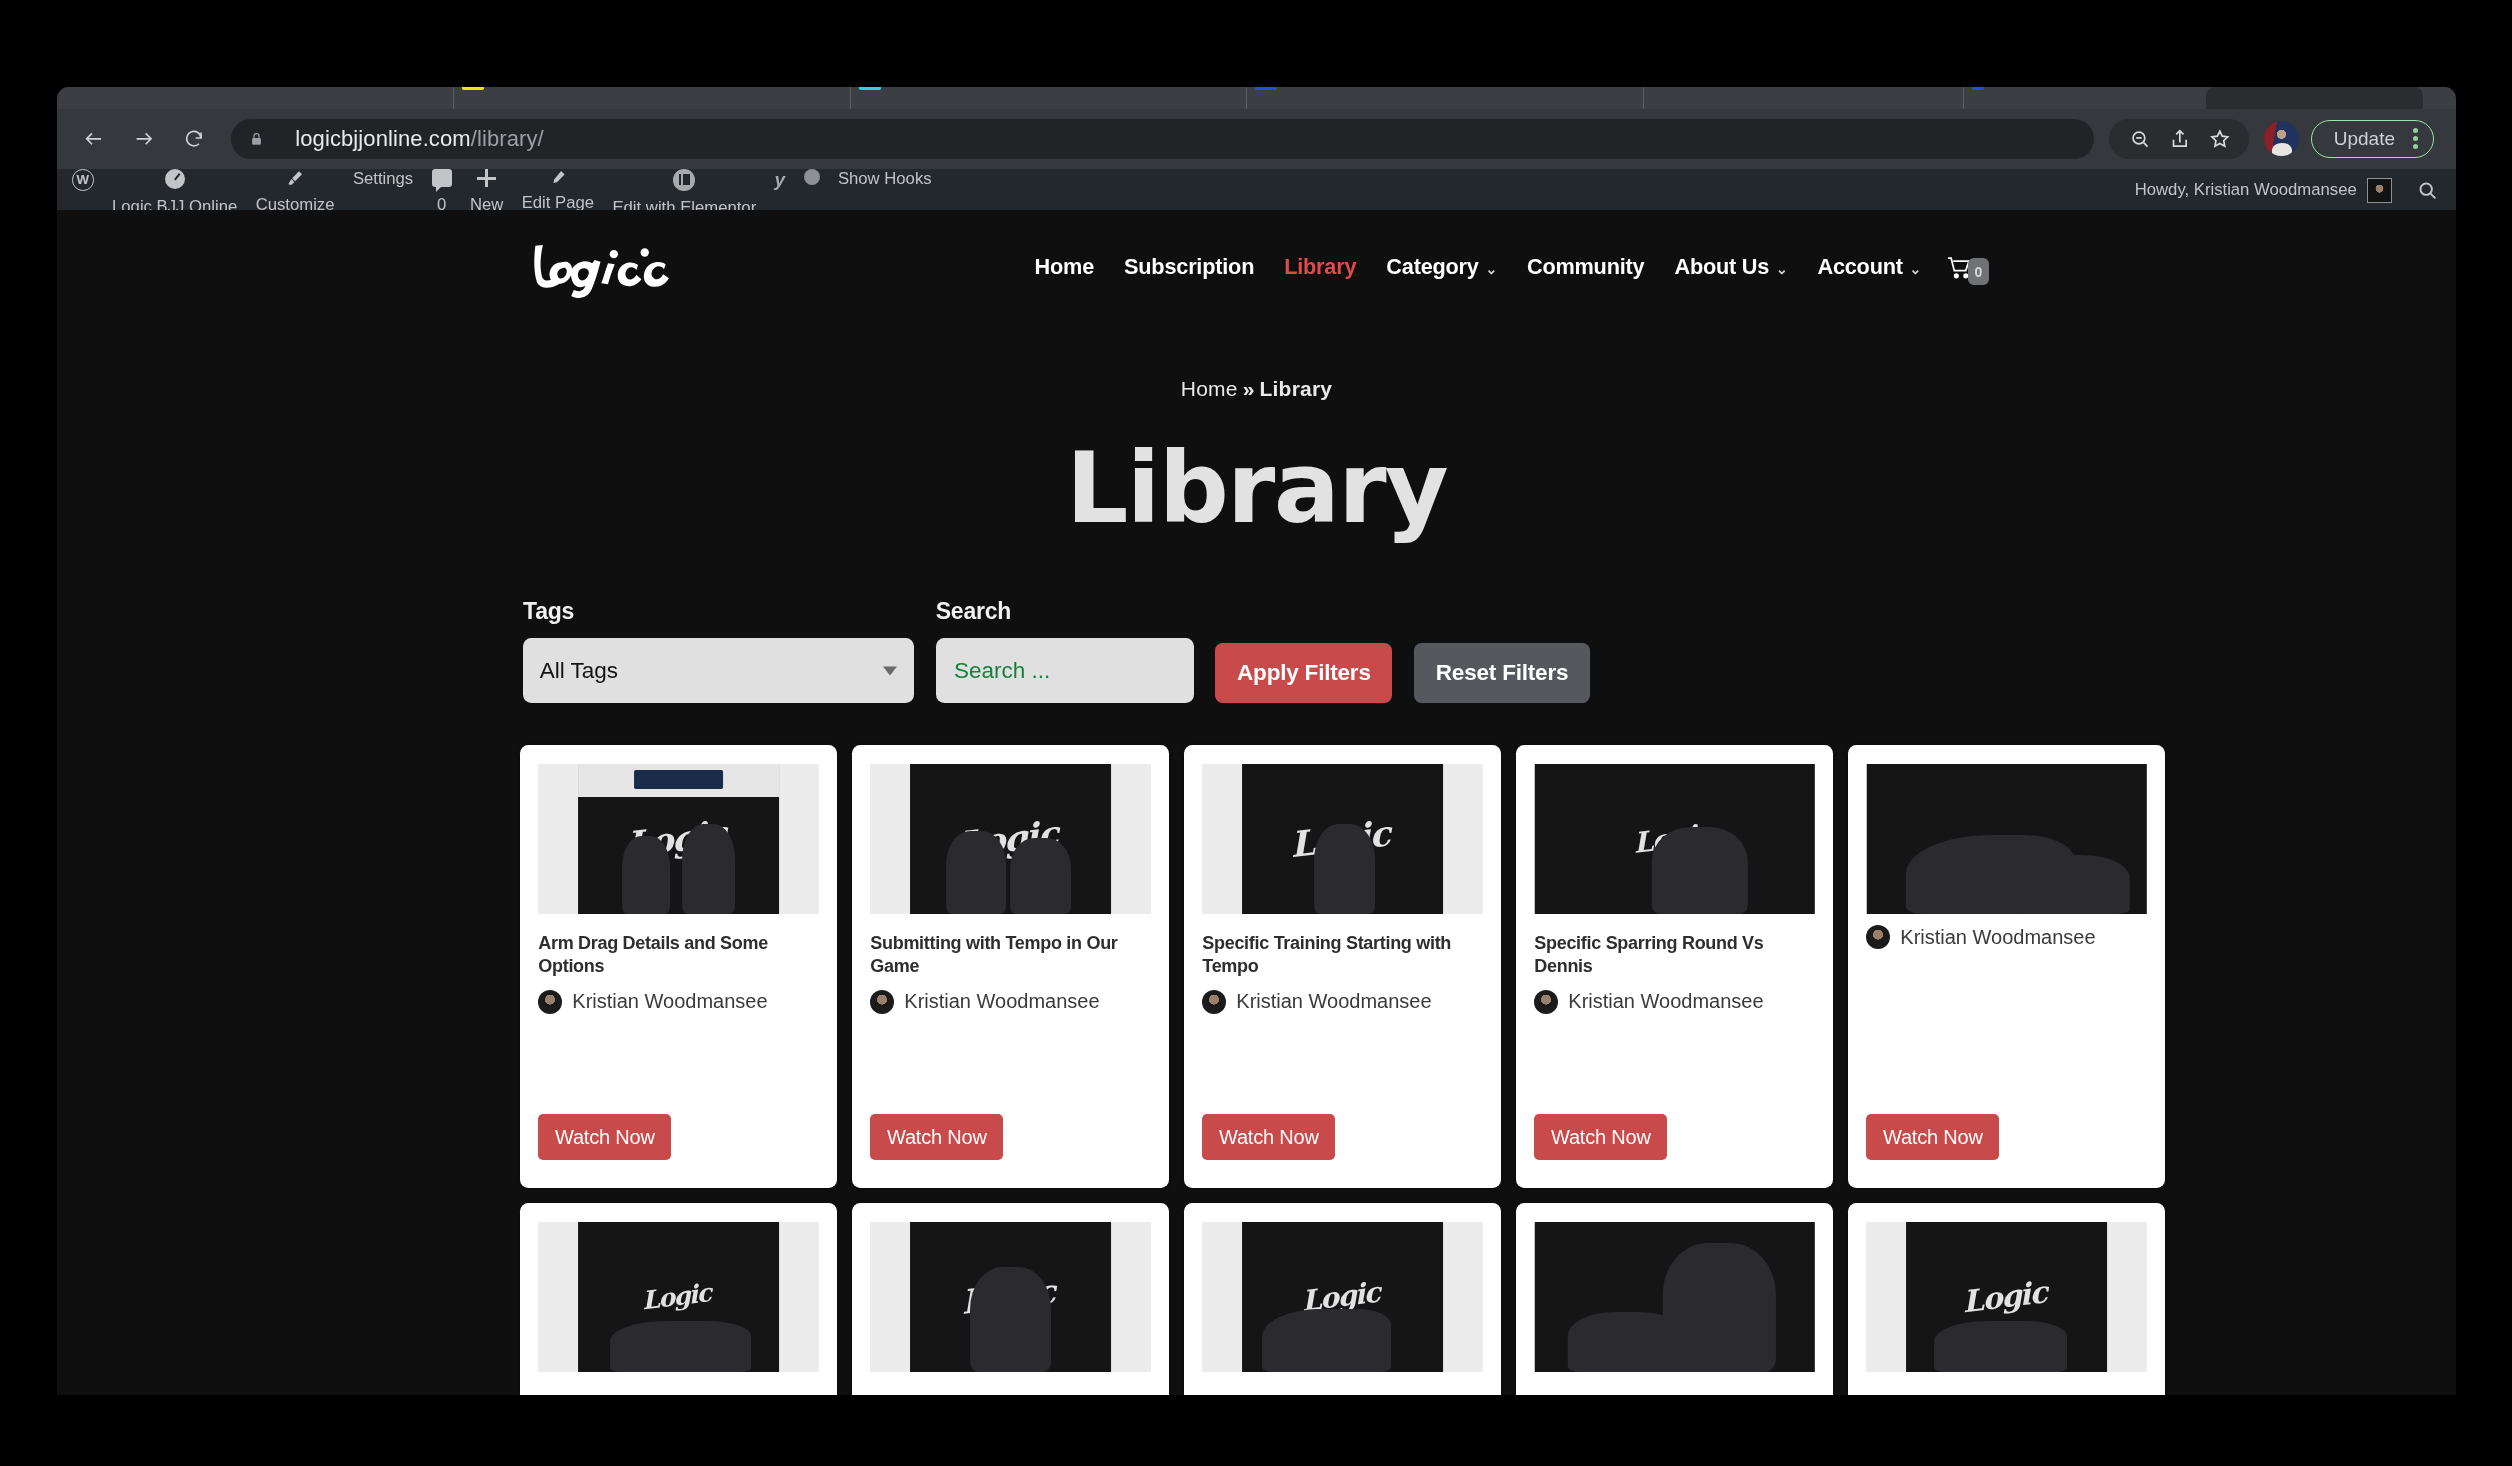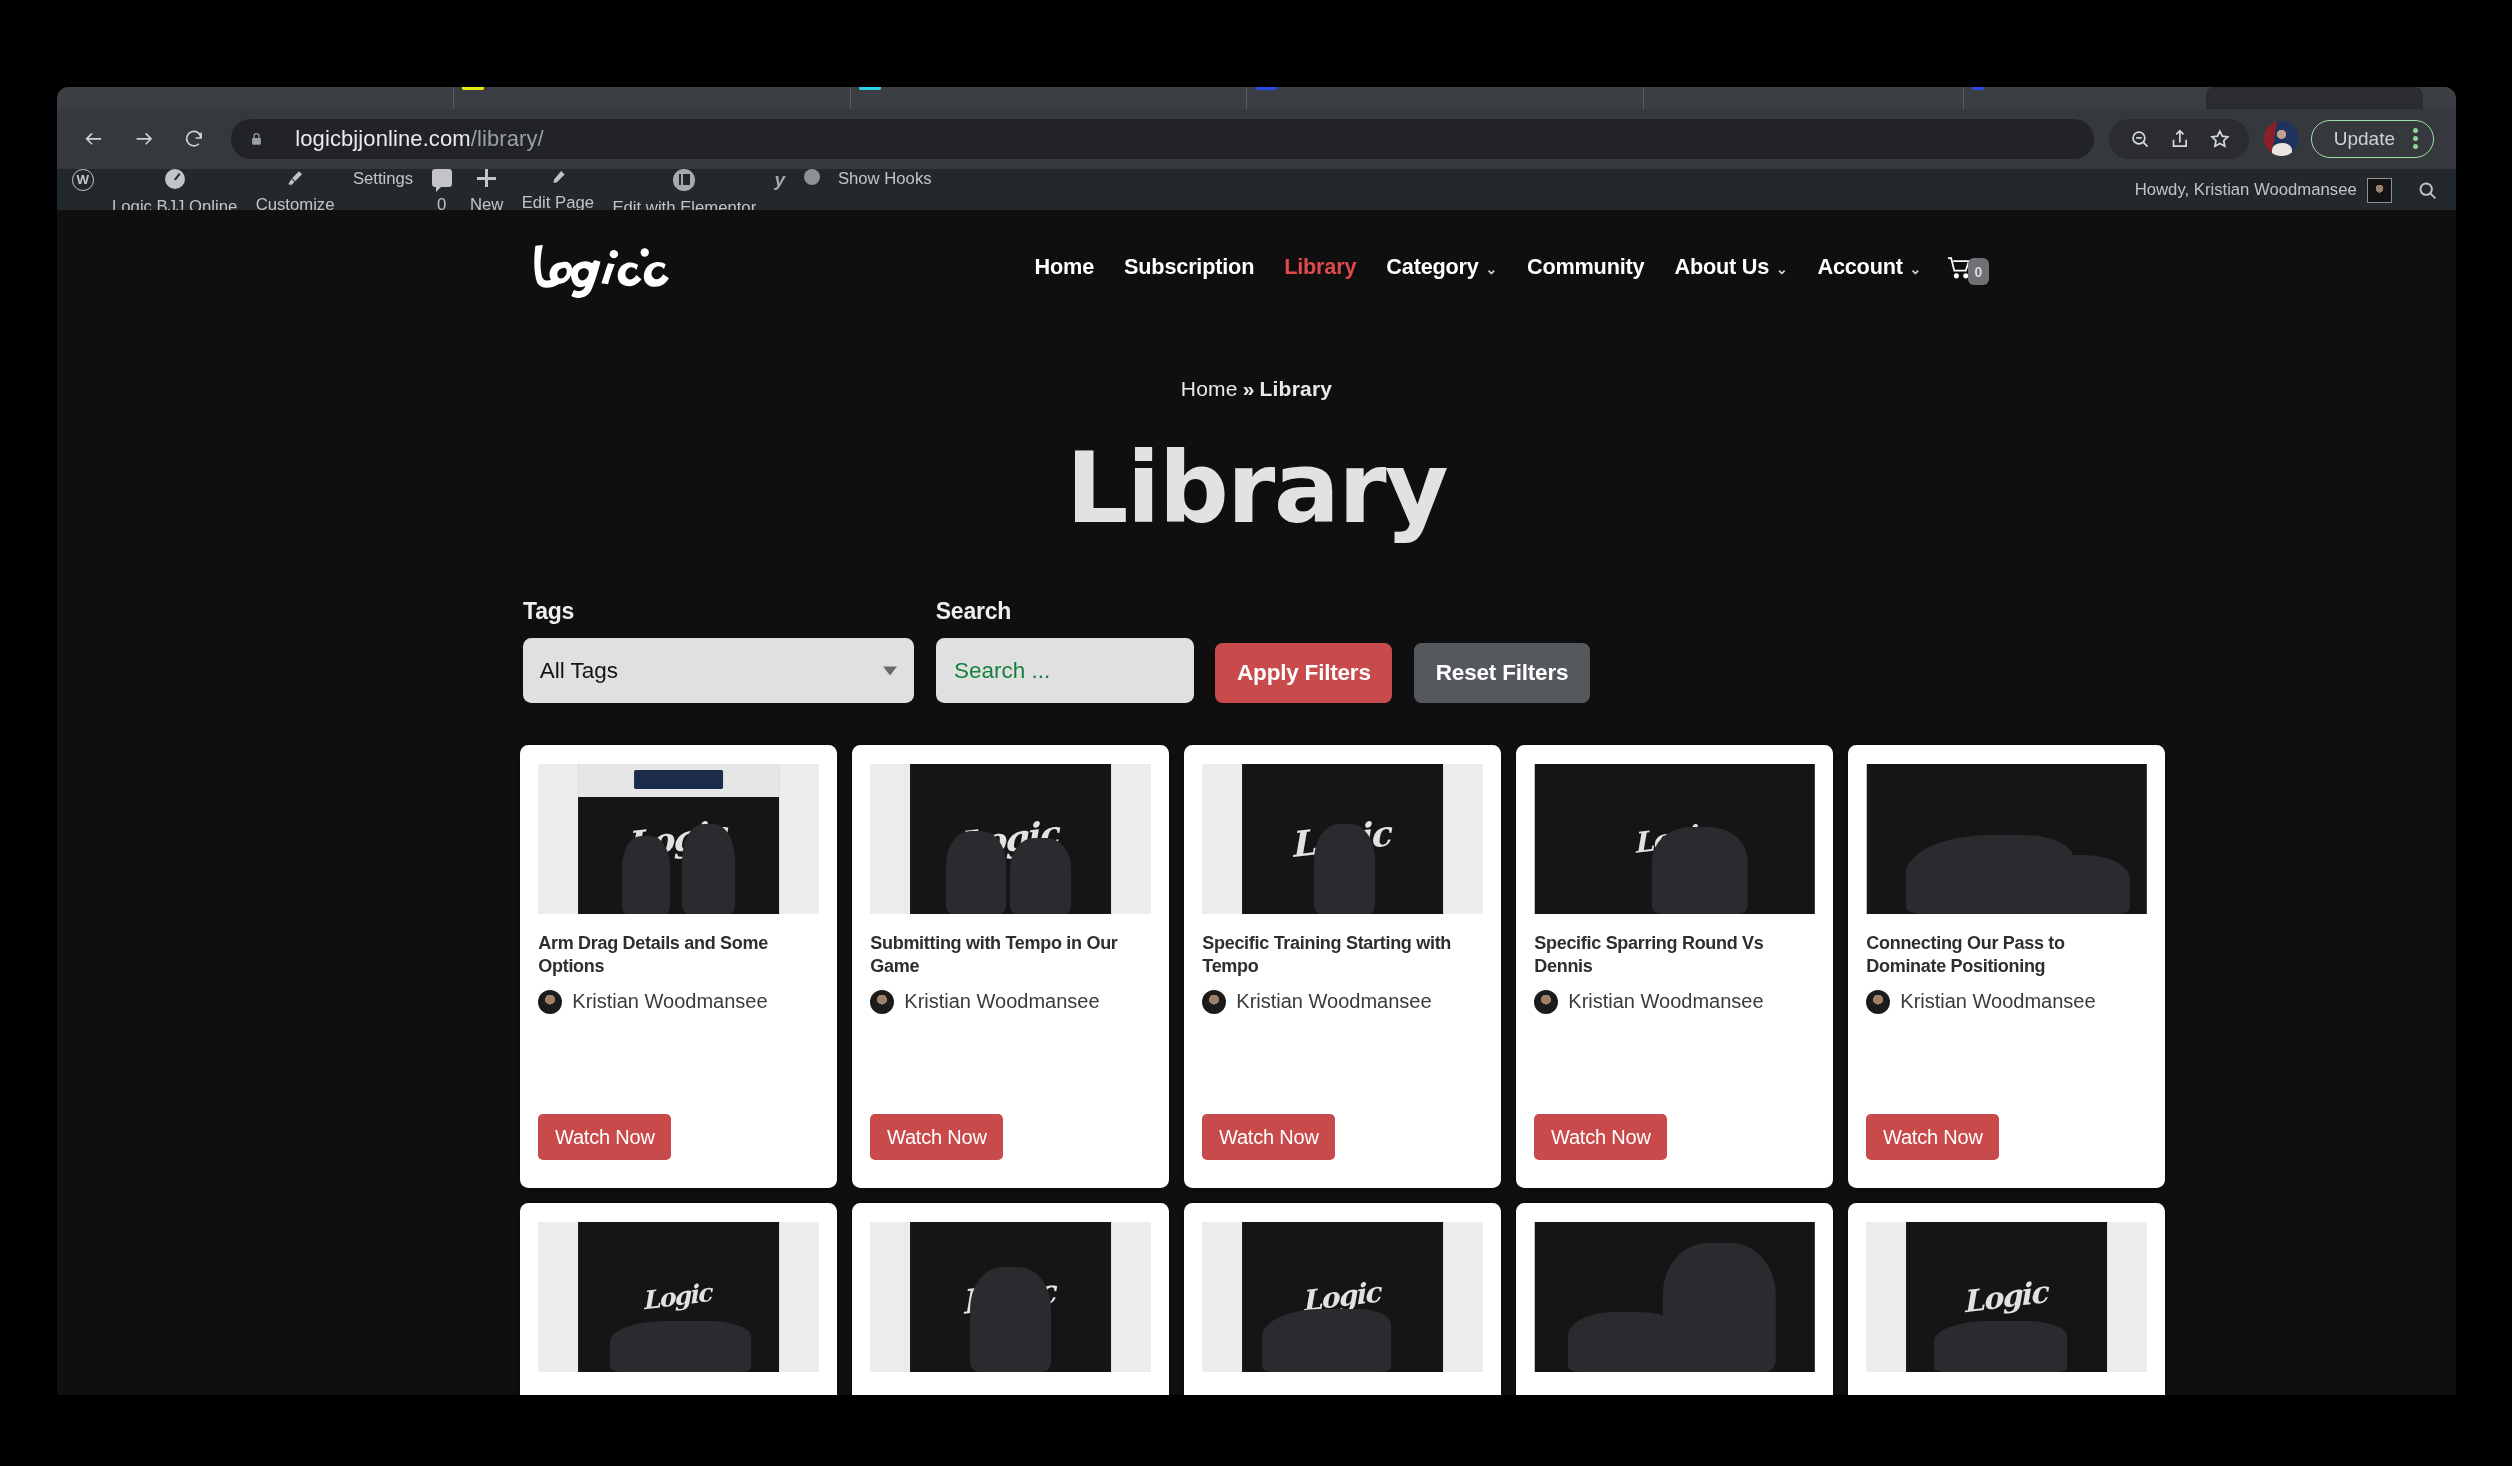--- a/index.html
+++ b/index.html
@@ -616,21 +616,20 @@
 
       <div class="video-card">
         <div class="card-thumb">
           <div class="thumb-inner wide">
             <div class="thumb-figures" style="height:75%;">
                 <div class="fig" style="left:14%;width:60%;height:70%;border-radius:50% 30% 10% 10%;"></div>
                 <div class="fig" style="left:52%;width:42%;height:52%;"></div>
               </div>
           </div>
         </div>
-        <div class="card-title">Connecting Our Pass to Dominate Positioning</div>
         <div class="card-author">
           <span class="author-avatar"></span>
           <span class="author-name">Kristian Woodmansee</span>
         </div>
         <div class="card-spacer"></div>
         <button class="watch-now">Watch Now</button>
       </div>
 
       <div class="video-card">
         <div class="card-thumb">

